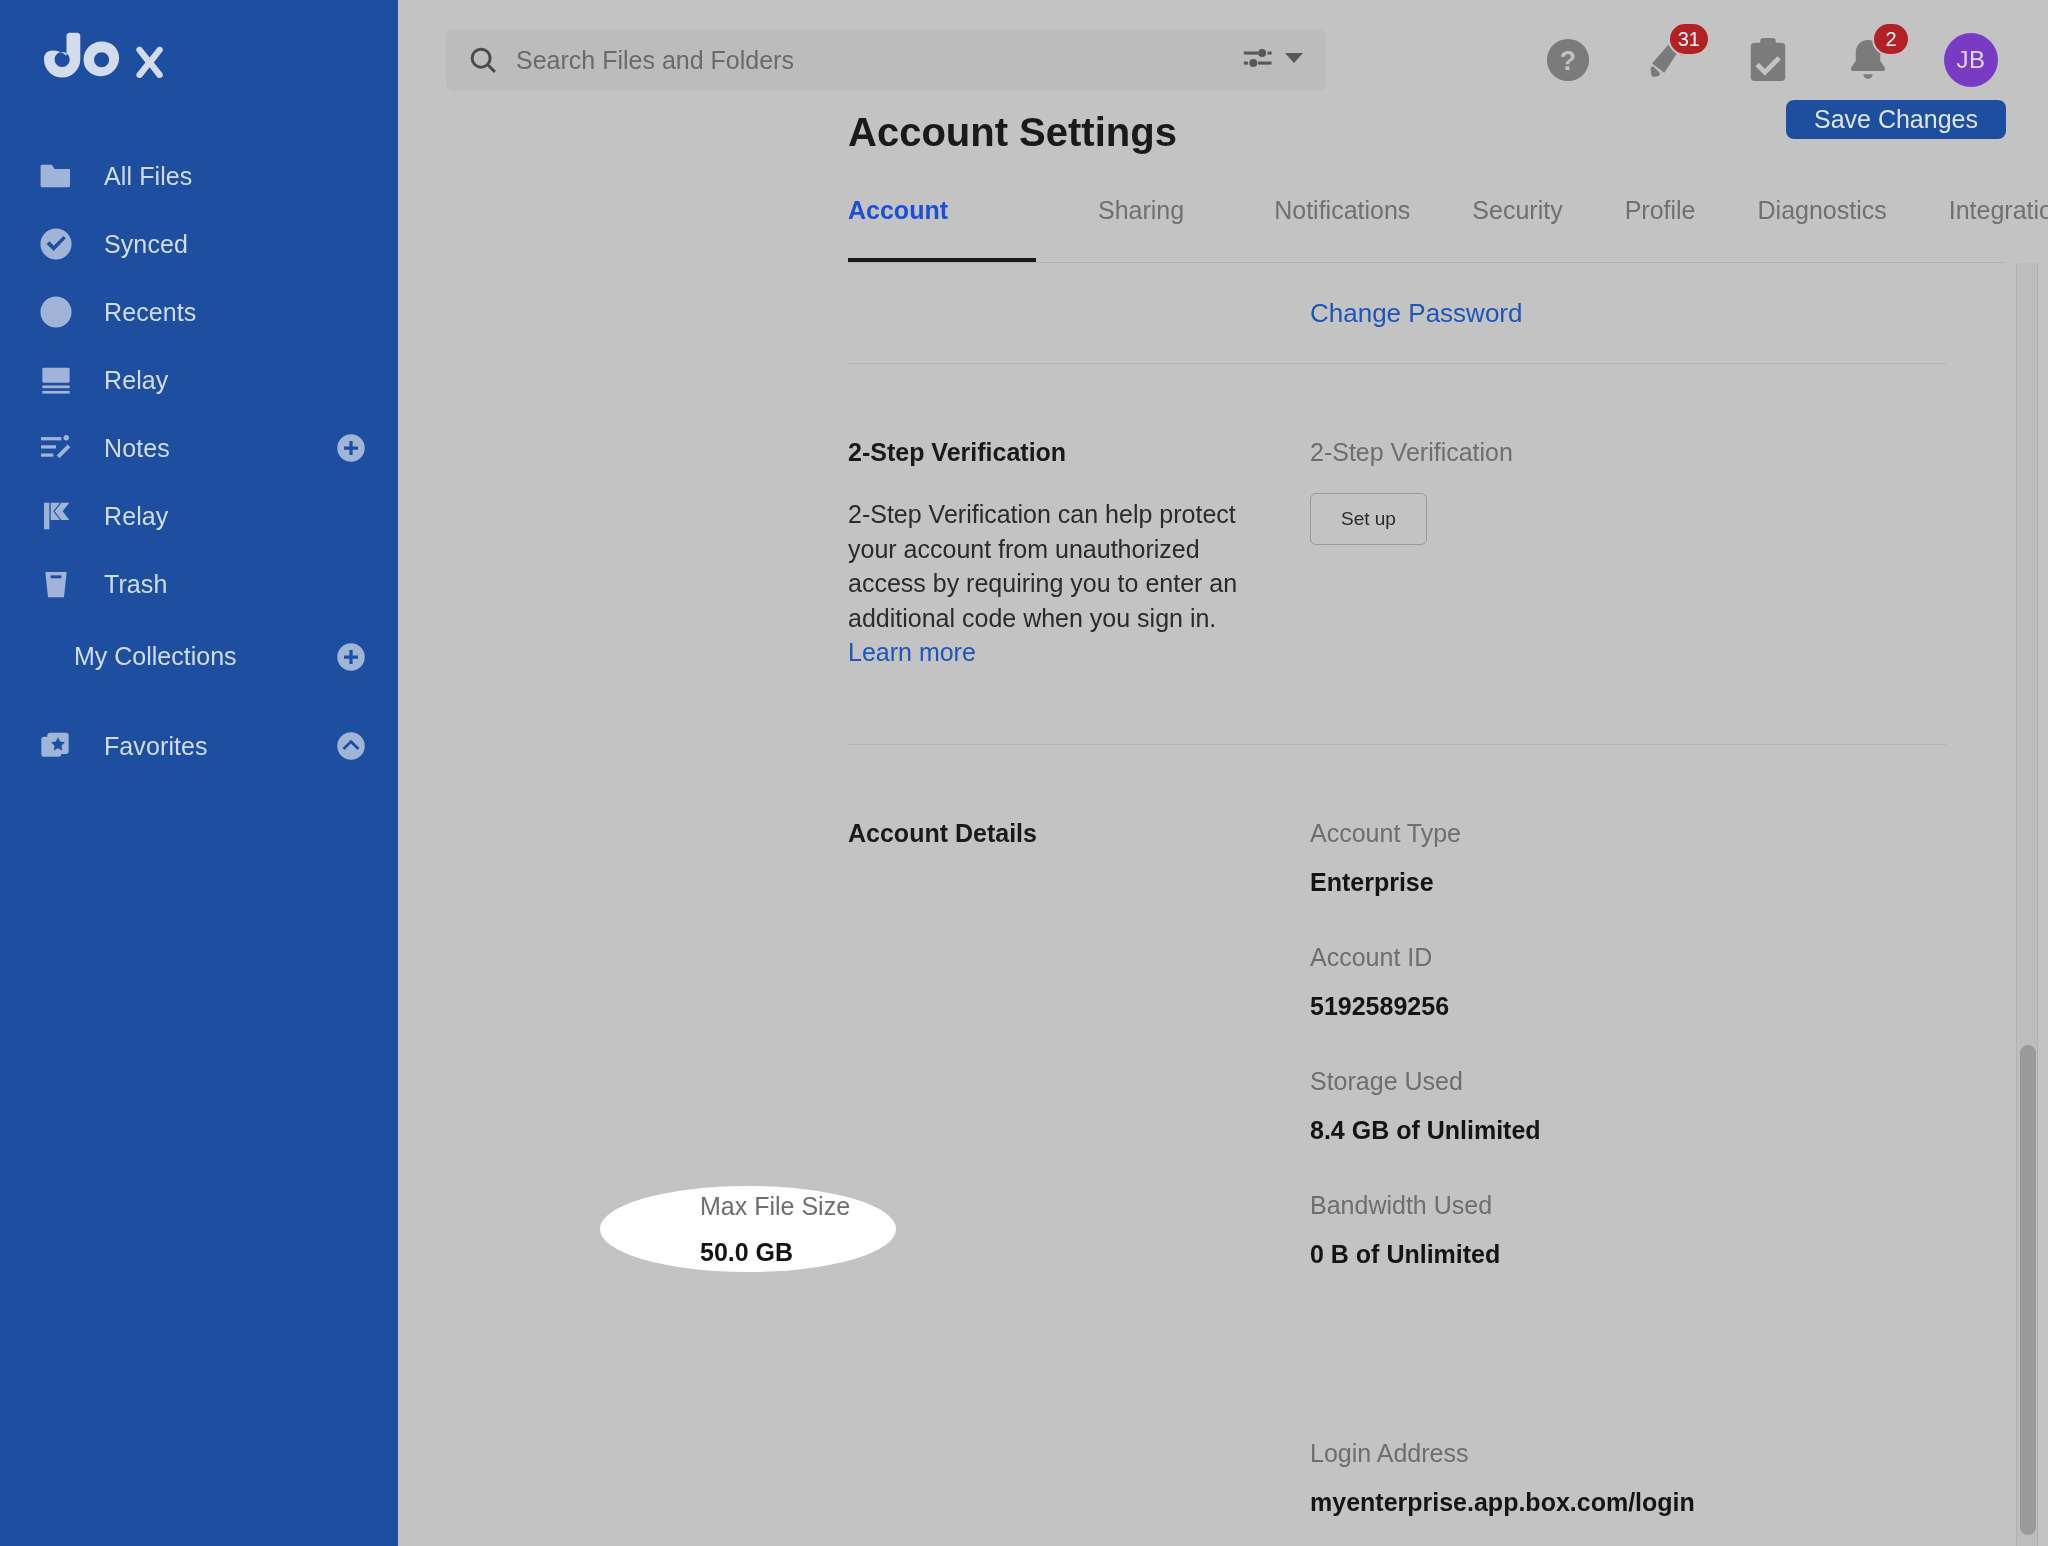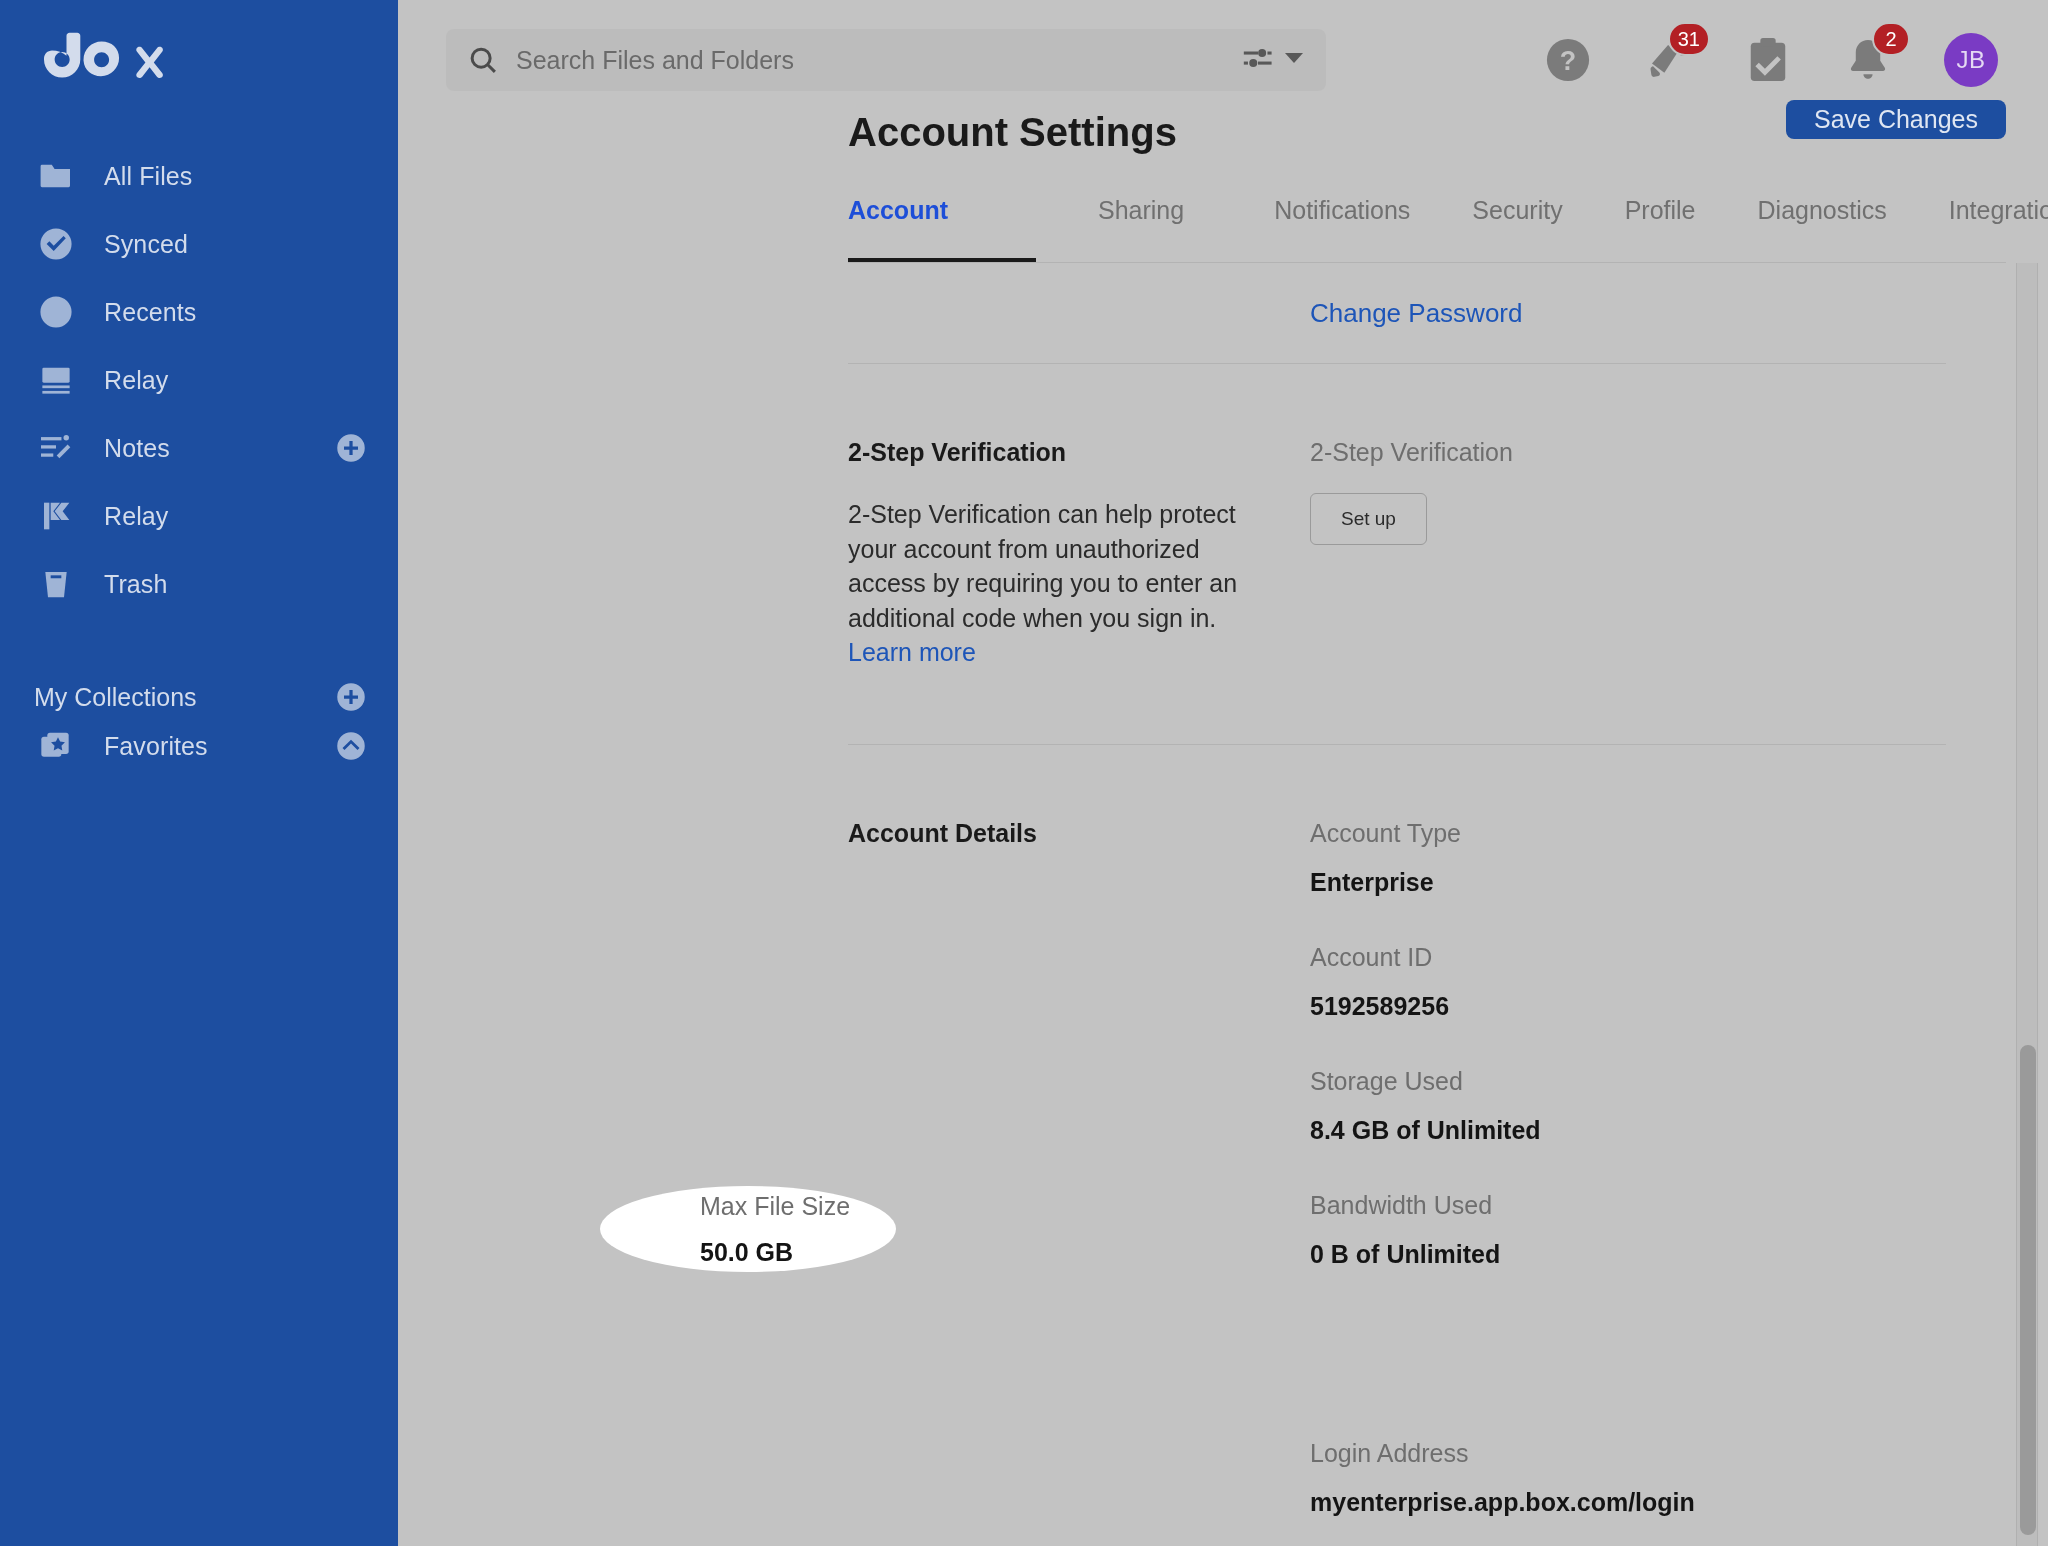--- a/index.html
+++ b/index.html
@@ -44,25 +44,26 @@
   }
   .nav-action {
     position: absolute; right: 32px;
     width: 30px; height: 30px;
     display: flex; align-items: center; justify-content: center;
     cursor: pointer;
   }
   .nav-action svg { fill: #9fb4d6; }
 
   .section-head {
-    display: flex; align-items: flex-end;
+    display: flex; align-items: flex-start;
     height: 70px;
     padding-left: 34px;
     position: relative;
     margin-top: 24px;
+    margin-left: 40px;
   }
   .section-head .title {
     color: #d3dcec; font-size: 25px;
   }
 
   
   .main {
     flex: 1; height: 1546px;
     background: #c3c3c3;
     position: relative;

